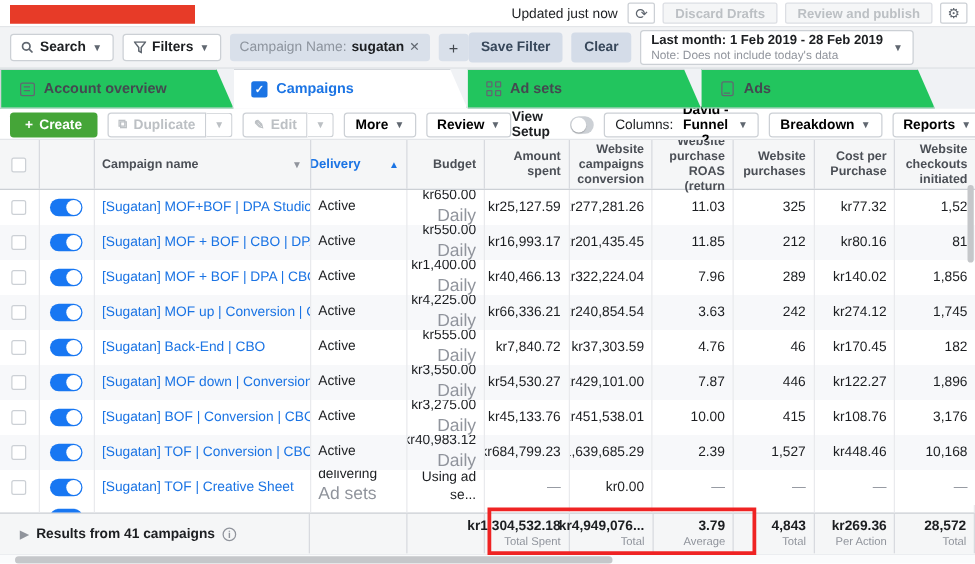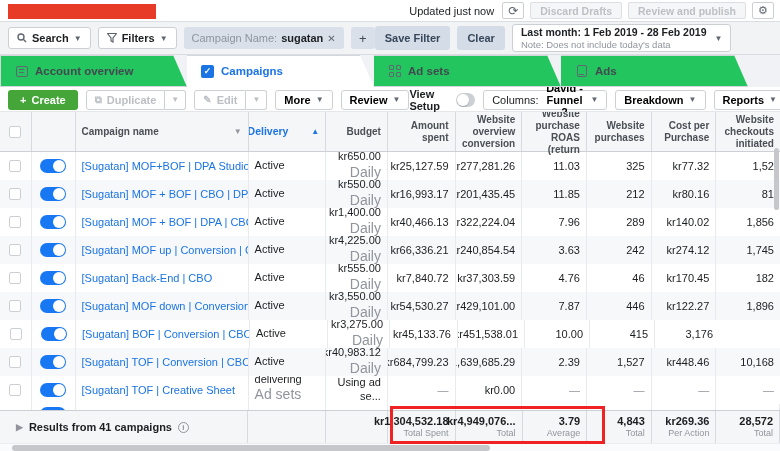--- a/index.html
+++ b/index.html
@@ -282,21 +282,21 @@
         <span class="lbl">Delivery</span>
         <span class="sort-asc">▲</span>
       </div>
       <div class="h-cell c-bud h-right">
           <span>Budget</span>
         </div>
       <div class="h-cell c-spent h-right">
           <span>Amount spent</span>
         </div>
       <div class="h-cell c-conv h-right">
-          <span>Website overview conversion</span>
+          <span>Website campaigns conversion</span>
         </div>
       <div class="h-cell c-roas h-right">
           <span>Website purchase ROAS (return</span>
         </div>
       <div class="h-cell c-purch h-right">
           <span>Website purchases</span>
         </div>
       <div class="h-cell c-cpp h-right">
           <span>Cost per Purchase</span>
         </div>
@@ -519,20 +519,21 @@
     <div class="cell c-bud num">
       <span class="two-line r">
               <span class="val">kr3,275.00</span>
               <span class="sub">Daily</span>
             </span>
     </div>
     <div class="cell c-spent num">kr45,133.76</div>
     <div class="cell c-conv num">kr451,538.01</div>
     <div class="cell c-roas num">10.00</div>
     <div class="cell c-purch num">415</div>
+    <div class="cell c-cpp num">kr108.76</div>
     <div class="cell c-chk num">3,176</div>
   </div>
 
   <div class="t-row">
     <div class="cell c-check">
             <span class="checkbox"></span>
           </div>
     <div class="cell c-toggle">
             <span class="toggle-on">
               <span class="knob"></span>

